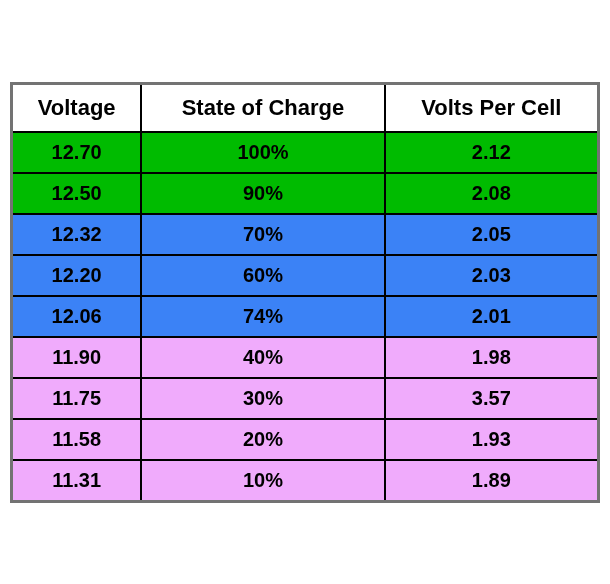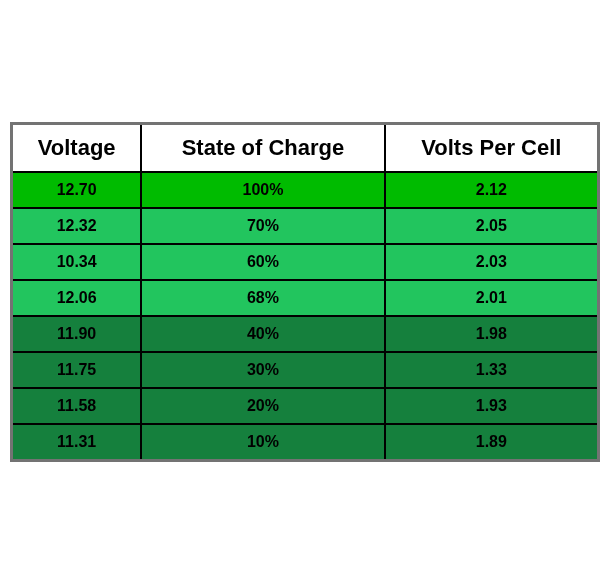--- a/index.html
+++ b/index.html
@@ -34,80 +34,85 @@
       padding: 10px 8px;
       font-size: 22px;
       font-weight: bold;
       text-align: center;
       color: #000;
     }
 
     td {
       border: 2px solid #000;
       padding: 8px 8px;
-      font-size: 16px;
+      font-size: 20px;
       font-weight: bold;
       text-align: center;
       color: #000;
     }
 
     .row-green {
       background-color: #00bb00;
     }
 
     .row-yellow {
-      background-color: #22c55e;
+      background-color: #3b82f6;
     }
 
     .row-red {
-      background-color: #15803d;
+      background-color: #f0abfc;
     }
   </style>
 </head>
 <body>
 
 <div class="table-container">
   <table>
     <thead>
       <tr>
         <th>Voltage</th>
         <th>State of Charge</th>
         <th>Volts Per Cell</th>
       </tr>
     </thead>
     <tbody id="table-body">
     <tr class="row-green">
           <td>12.70</td>
           <td>100%</td>
           <td>2.12</td>
         </tr>
+        <tr class="row-green">
+          <td>12.50</td>
+          <td>90%</td>
+          <td>2.08</td>
+        </tr>
         <tr class="row-yellow">
           <td>12.32</td>
           <td>70%</td>
           <td>2.05</td>
         </tr>
         <tr class="row-yellow">
-          <td>10.34</td>
+          <td>12.20</td>
           <td>60%</td>
           <td>2.03</td>
         </tr>
         <tr class="row-yellow">
           <td>12.06</td>
-          <td>68%</td>
+          <td>74%</td>
           <td>2.01</td>
         </tr>
         <tr class="row-red">
           <td>11.90</td>
           <td>40%</td>
           <td>1.98</td>
         </tr>
         <tr class="row-red">
           <td>11.75</td>
           <td>30%</td>
-          <td>1.33</td>
+          <td>3.57</td>
         </tr>
         <tr class="row-red">
           <td>11.58</td>
           <td>20%</td>
           <td>1.93</td>
         </tr>
         <tr class="row-red">
           <td>11.31</td>
           <td>10%</td>
           <td>1.89</td>

